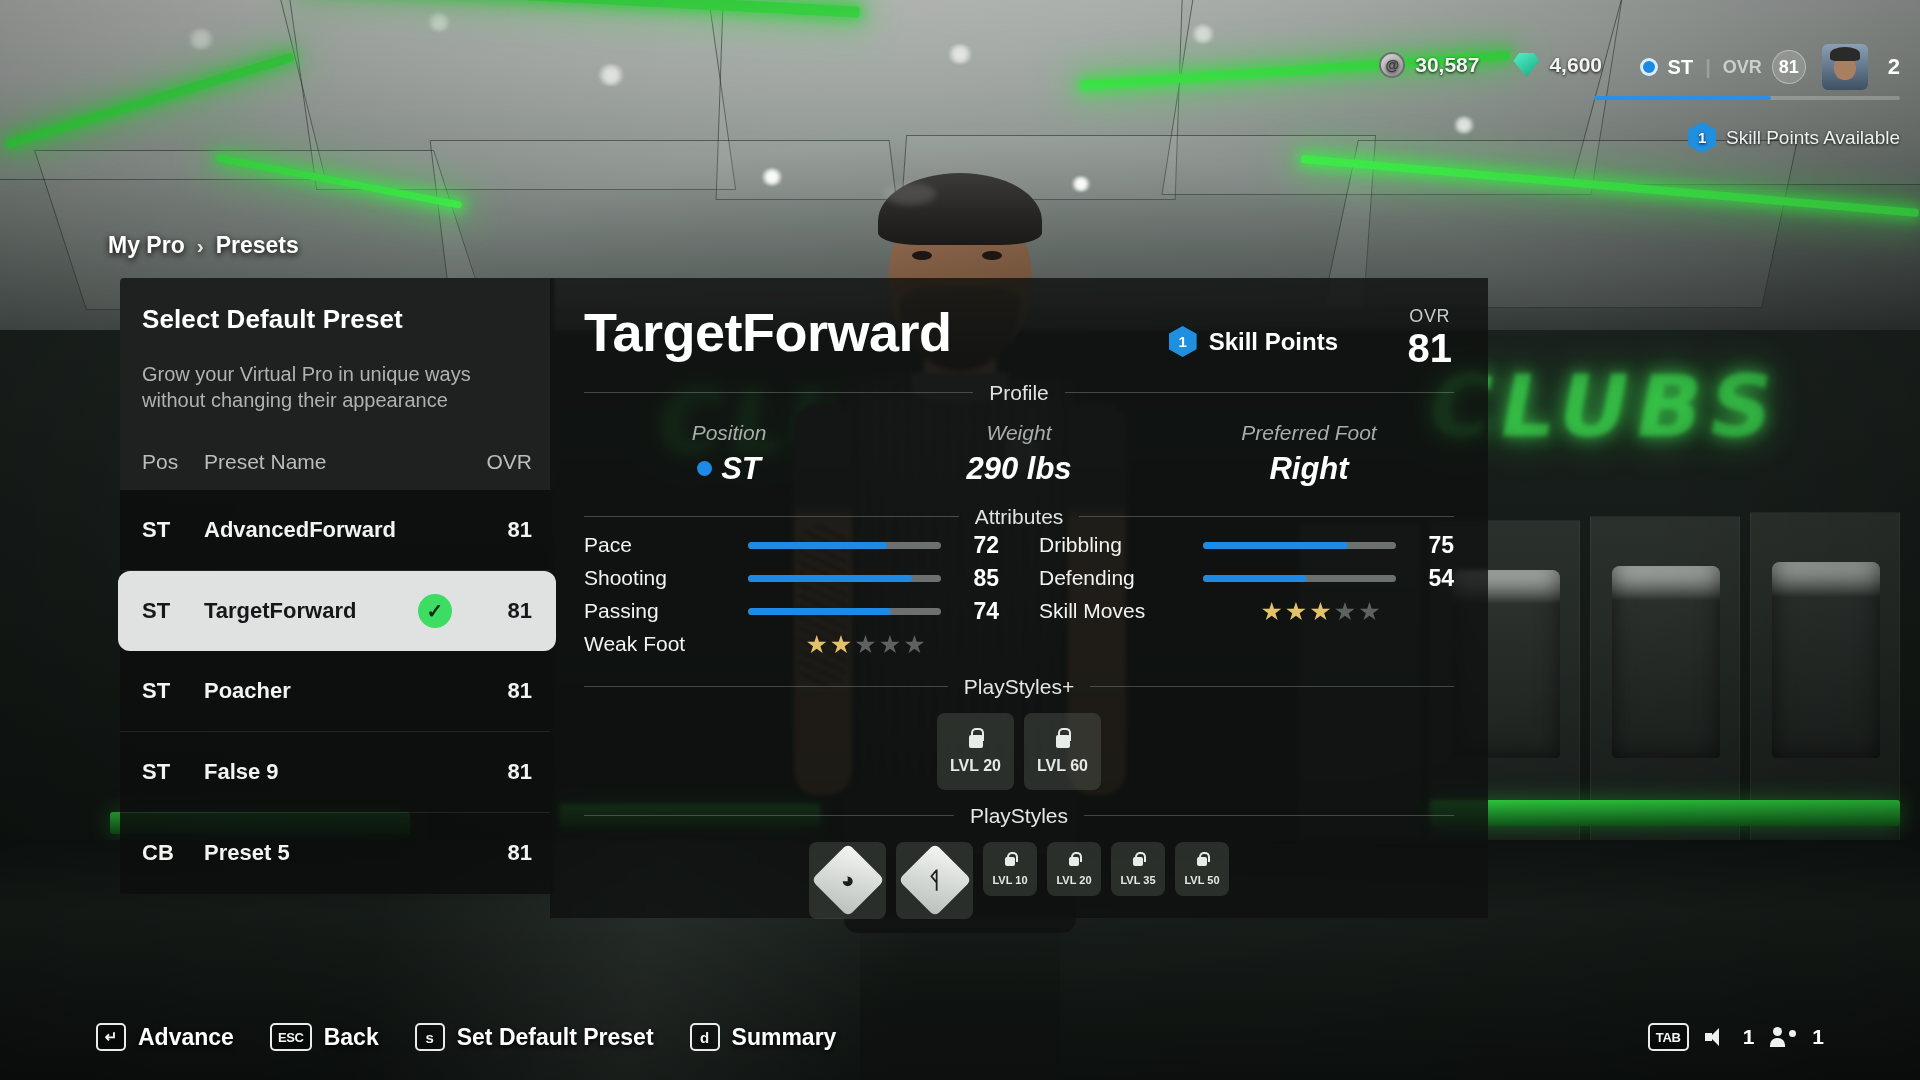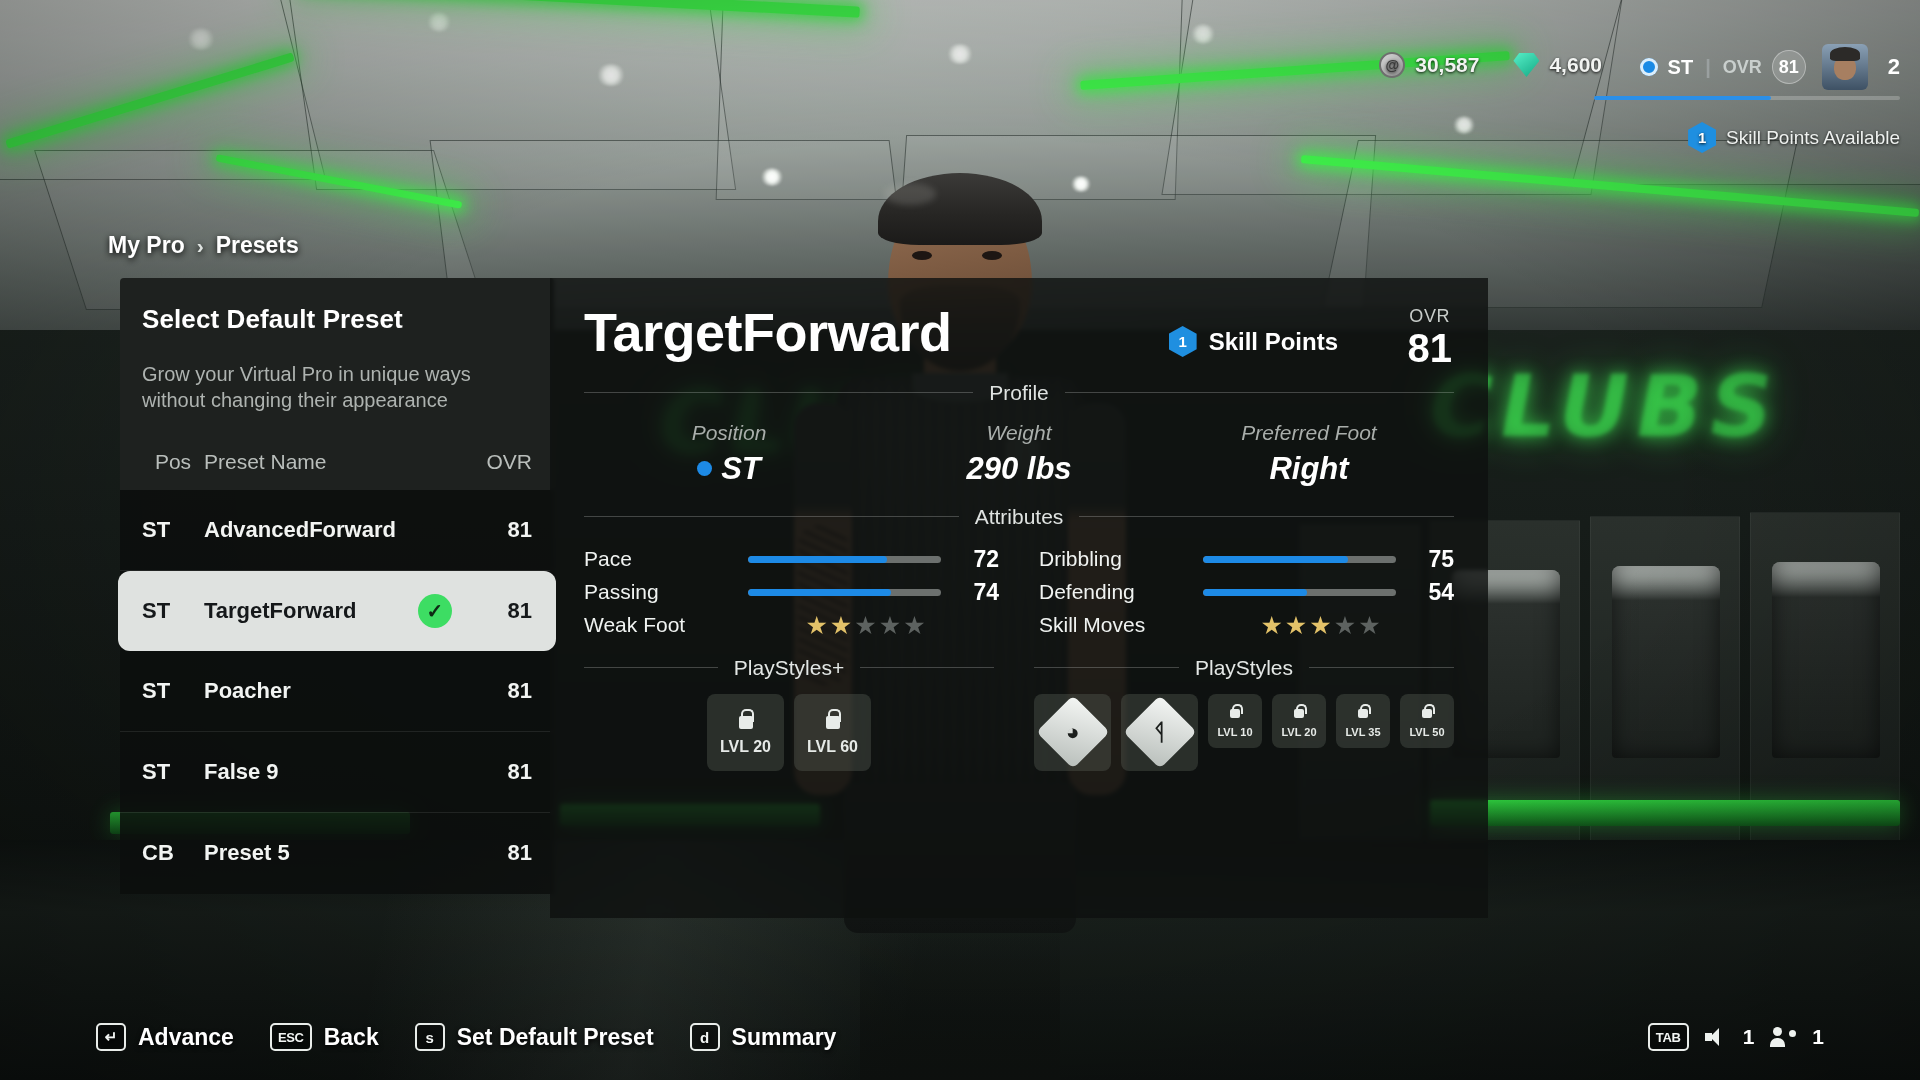--- a/index.html
+++ b/index.html
@@ -198,21 +198,21 @@
     background:#1e211f; padding:26px 22px 18px 22px; border-radius:4px 4px 0 0;
   }
   .pp-title{font-size:26px;font-weight:600;color:#fff;letter-spacing:.1px;}
   .pp-desc{
     margin-top:26px; font-size:20px; line-height:1.32; color:#aeb3b0; font-weight:400;
   }
   .pp-colhead{
     display:flex; align-items:center; background:#1e211f;
     padding:18px 22px 16px 22px; font-size:21px; color:#b9bebb;
   }
-  .pp-col-pos{width:62px;text-align:center;}
+  .pp-col-pos{width:62px;}
   .pp-col-name{flex:1;}
   .pp-col-ovr{width:58px;text-align:right;}
   .pp-list{ background:rgba(12,14,13,0.86); }
   .pp-row{
     display:flex; align-items:center; height:81px; padding:0 22px;
     font-size:22px; font-weight:700; color:#f2f4f2; position:relative;
     border-bottom:1px solid rgba(255,255,255,0.09);
   }
   .pp-row:last-child{border-bottom:none;}
   .pp-row .c-pos{width:62px;}
@@ -253,21 +253,21 @@
   .sec-head .ln{flex:1;height:1px;background:rgba(255,255,255,0.22);}
 
   .profile-grid{
     display:flex; margin:16px 34px 0 34px; text-align:center;font-style:italic;
   }
   .pf-cell{flex:1;}
   .pf-lbl{font-size:21px;color:#a9aeab;font-weight:400;}
   .pf-val{font-size:31px;font-weight:700;margin-top:6px;display:flex;align-items:center;justify-content:center;gap:9px;}
   .pf-dot{width:15px;height:15px;border-radius:50%;background:#1d8ae6;}
 
-  .attr-wrap{display:flex; margin:14px 14px 0 14px;}
+  .attr-wrap{display:flex; margin:0 14px 0 14px;}
   .attr-col{flex:1; padding:0 20px;}
   .attr-row{display:flex;align-items:center;height:33px;margin-bottom:0;}
   .attr-name{width:148px;font-size:21px;color:#f0f3f1;font-weight:400;}
   .attr-bar{flex:1;height:7px;background:#6c706e;border-radius:4px;overflow:hidden;margin:0 16px;}
   .attr-bar i{display:block;height:100%;background:#1d8ae6;border-radius:4px;}
   .attr-val{width:42px;text-align:right;font-size:23px;font-weight:600;}
   .stars{flex:1;display:flex;justify-content:center;gap:2px;font-size:25px;margin:0 8px;}
   .star{color:#5d6260;}
   .star.on{color:#e3c269;}
 
@@ -295,21 +295,21 @@
   .tile.small .lock:after{left:3.5px;width:7px;height:8px;border-width:2px;}
   .tile .lvl{font-size:16px;color:#e6eae7;font-weight:600;}
   .tile.small .lvl{font-size:11px;}
   .tile.ps-active{background:rgba(92,100,92,0.36);}
   .diamond{
     width:52px;height:52px;background:linear-gradient(150deg,#f4f6f4,#b9bfbb);
     transform:rotate(45deg);border-radius:6px;
     display:flex;align-items:center;justify-content:center;
   }
   .diamond > span{transform:rotate(-45deg);font-size:23px;color:#1b1e1c;font-weight:700;}
-  .ps-cols{display:flex; margin:0 14px;}
+  .ps-cols{display:flex; margin:0 14px;flex-direction:column;}
   .ps-col{flex:1;padding:0 20px;}
 
   
   .actionbar{
     position:absolute; left:0; bottom:0; width:1920px; height:86px;
     display:flex; align-items:center; padding:0 96px;
     gap:36px;
   }
   .act{display:flex;align-items:center;gap:12px;font-size:23px;font-weight:600;
        text-shadow:0 2px 5px rgba(0,0,0,.95);}
@@ -517,20 +517,27 @@
   <div class="attr-wrap">
     <div class="attr-col" id="attr-left">
         <div class="attr-row">
           <span class="attr-name">Pace</span>
           <span class="attr-bar">
             <i style="width:72%"></i>
           </span>
           <span class="attr-val">72</span>
         </div>
         <div class="attr-row">
+          <span class="attr-name">Shooting</span>
+          <span class="attr-bar">
+            <i style="width:85%"></i>
+          </span>
+          <span class="attr-val">85</span>
+        </div>
+        <div class="attr-row">
           <span class="attr-name">Passing</span>
           <span class="attr-bar">
             <i style="width:74%"></i>
           </span>
           <span class="attr-val">74</span>
         </div>
         <div class="attr-row">
           <span class="attr-name">Weak Foot</span>
           <span class="stars">
             <span class="star on">★</span>

